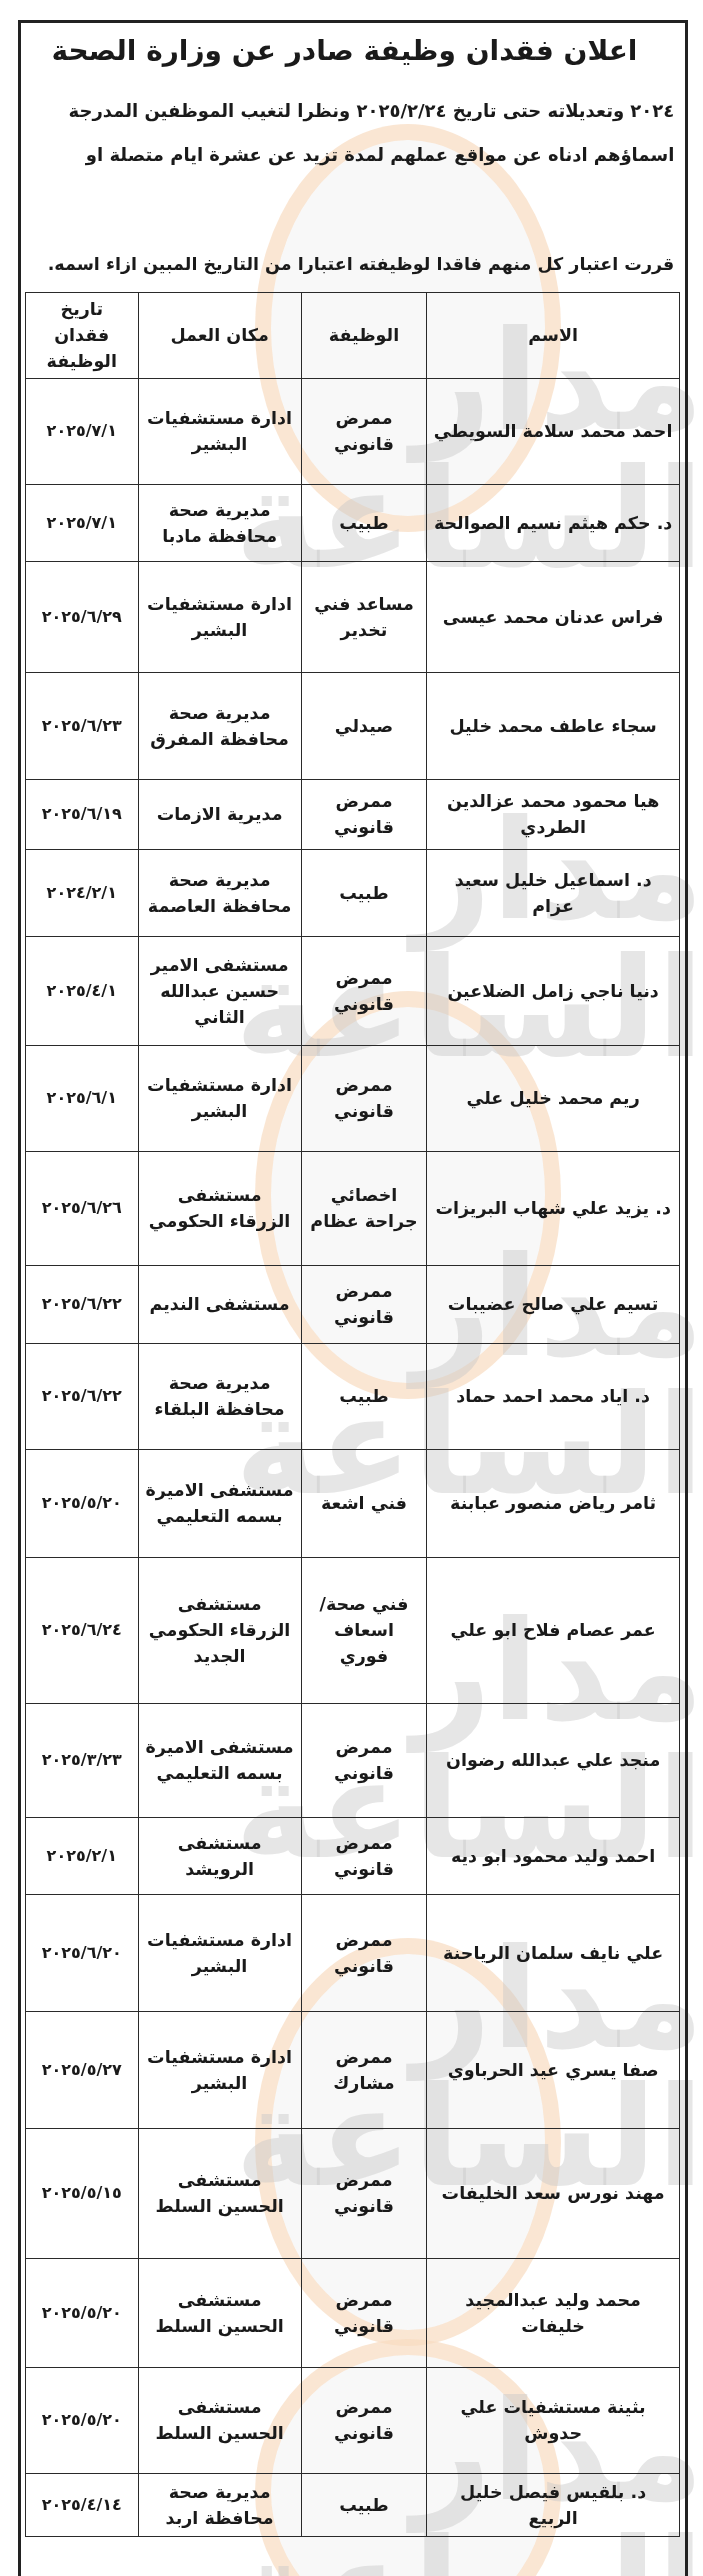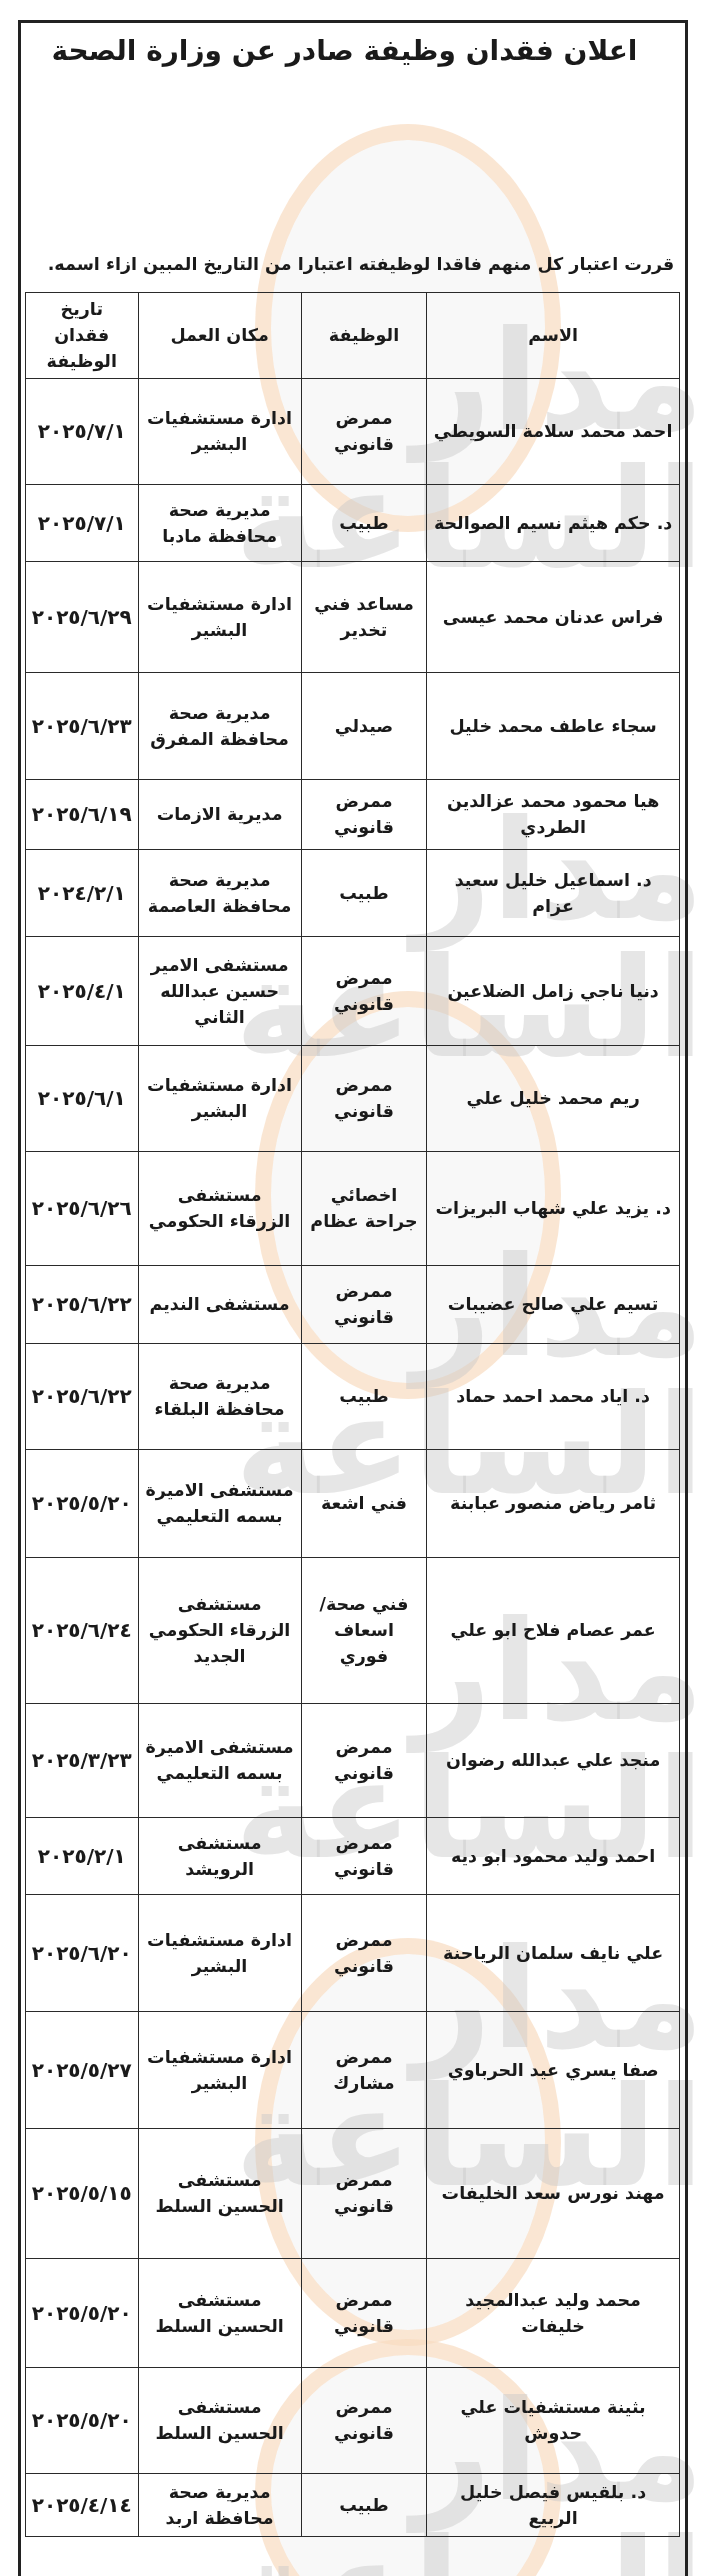--- a/index.html
+++ b/index.html
@@ -17,21 +17,21 @@
     .table-wrap { position: absolute; left: 4.4px; top: 269px; width: 655px; }
     table { border-collapse: collapse; width: 655px; direction: rtl; table-layout: fixed; }
     td, th { border: 1.8px solid #2a2a2a; text-align: center; vertical-align: middle;
              font-size: 17.5px; font-weight: bold; line-height: 26px; padding: 0 5.8px;
              background: transparent; }
     th { font-size: 17.5px; }
     .col-name { width: 251px; }
     .col-job { width: 125px; }
     .col-place { width: 162px; }
     .col-date { width: 112px; }
-    .date-cell { font-size: 20px; white-space: nowrap; }
+    .date-cell { font-size: 16px; white-space: nowrap; }
     
     .wm { position: absolute; pointer-events: none; z-index: 0; }
     .clock { width: 306px; height: 408px; border-radius: 50%;
              border: 16px solid rgba(252, 215, 180, 0.55); box-sizing: border-box;
              background: rgba(235, 235, 235, 0.35); }
     .wm-logo { position: absolute; color: rgba(200,200,200,0.45); font-size: 138px; font-weight: bold;
                direction: rtl; font-family: "DejaVu Sans", sans-serif; line-height: 1; }
     .content { position: relative; z-index: 1; }
   </style>
 </head>
@@ -47,20 +47,22 @@
   <div class="wm-logo" style="left:131px;top:1239px;">مدار الساعة</div>
   <div class="wm-logo" style="left:131px;top:1603px;">مدار الساعة</div>
   <div class="wm-logo" style="left:131px;top:1931px;">مدار الساعة</div>
   <div class="wm-logo" style="left:131px;top:2383px;">مدار الساعة</div>
 </div>
 
 <div class="frame content">
   <div class="title">اعلان فقدان وظيفة صادر عن وزارة الصحة</div>
 
   <div class="intro">
+    <p>٢٠٢٤ وتعديلاته حتى تاريخ ٢٠٢٥/٢/٢٤ ونظرا لتغيب الموظفين المدرجة</p>
+    <p>اسماؤهم ادناه عن مواقع عملهم لمدة تزيد عن عشرة ايام متصلة او</p>
   </div>
 
   <div class="decision">قررت اعتبار كل منهم فاقدا لوظيفته اعتبارا من التاريخ المبين ازاء اسمه.</div>
 
   <div class="table-wrap">
     <table>
       <colgroup>
         <col class="col-name">
           <col class="col-job">
           <col class="col-place">

